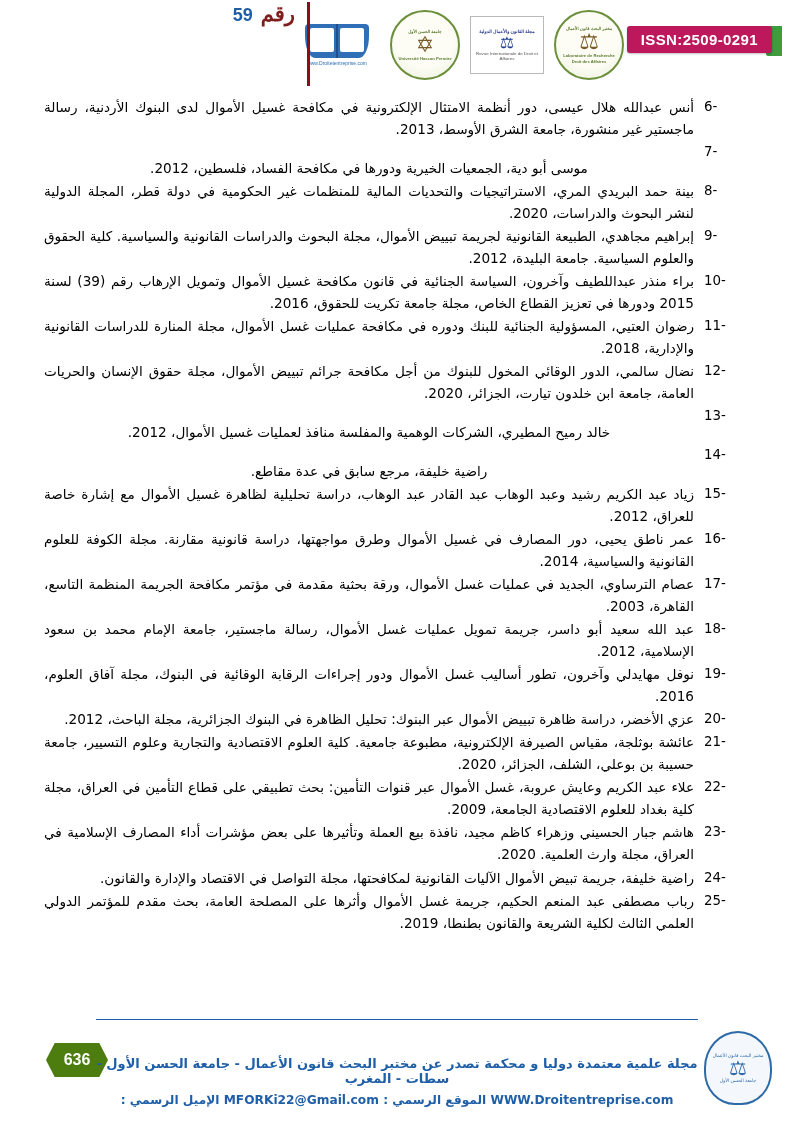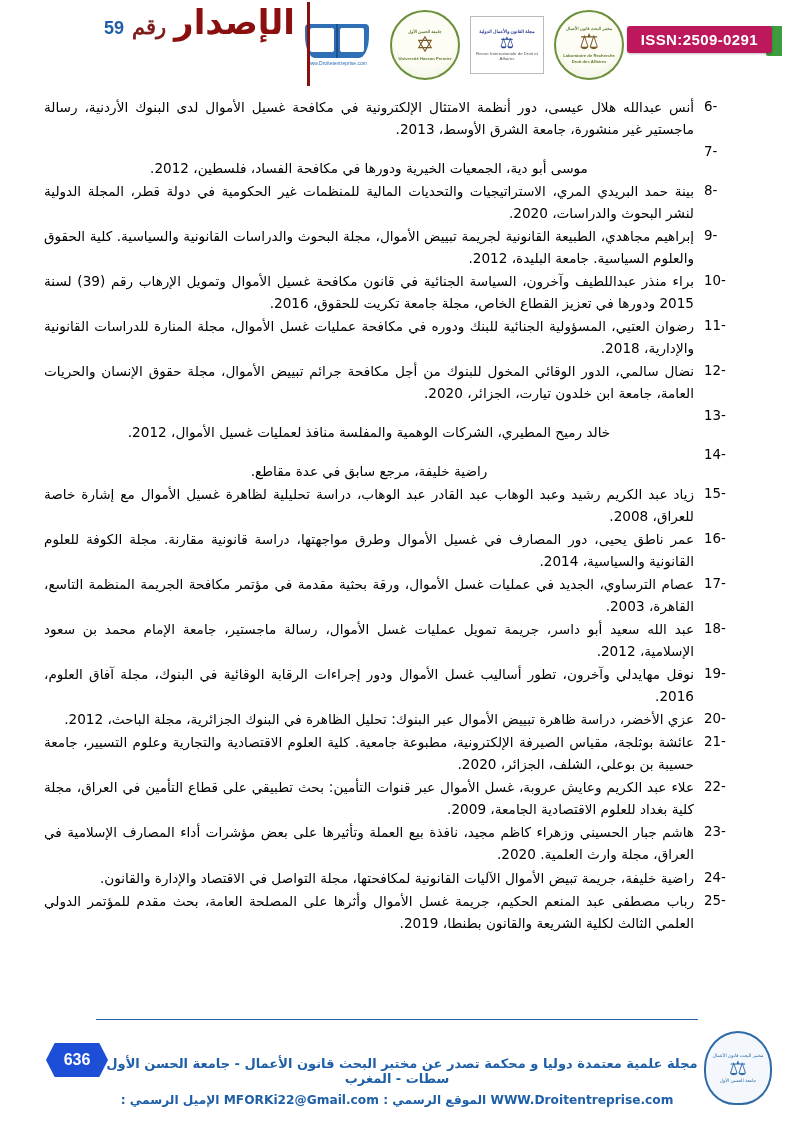--- a/index.html
+++ b/index.html
@@ -228,21 +228,21 @@
   .footer-seal .s-mark { font-size: 20px; color:#2e6aa8; line-height:1; }
   .footer-seal .s-bot { font-size: 4.6px; color:#2e6aa8; text-align:center; padding:0 3px;}
 
   .page-badge {
     position: absolute;
     bottom: 46px; left: 46px;
     width: 62px; height: 34px;
   }
   .page-badge .hex {
     position: absolute; inset: 0;
-    background: #1d4ed8;
+    background: #4d7c0f;
     clip-path: polygon(14% 0, 86% 0, 100% 50%, 86% 100%, 14% 100%, 0 50%);
     display: flex; align-items: center; justify-content: center;
   }
   .page-badge .hex span {
     color: #fff; font-size: 16px; font-weight: bold; direction: ltr;
   }
   .page-badge .ring {
     position: absolute; inset: -4px;
     border: 2px solid #c9a227;
     clip-path: polygon(14% 0, 86% 0, 100% 50%, 86% 100%, 14% 100%, 0 50%);
@@ -308,21 +308,20 @@
       </div>
 
       <div class="logo-book">
         <div class="book-shape"></div>
         <div class="book-url">www.Droitetentreprise.com</div>
       </div>
     </div>
 
     <div class="issue-box">
       <div class="issue-line1">
-        <span class="issue-word">الإصدار</span>
         <span class="issue-num-label">رقم</span>
         <span class="issue-num">59</span>
       </div>
     </div>
   </div>
 
   <div class="content">
     <div class="ref">
       <span class="num">6-</span>
       <span class="txt">أنس عبدالله هلال عيسى، دور أنظمة الامتثال الإلكترونية في مكافحة غسيل الأموال لدى البنوك الأردنية، رسالة ماجستير غير منشورة، جامعة الشرق الأوسط، 2013.</span>
@@ -354,21 +353,21 @@
     <div class="ref center">
       <span class="num">13-</span>
       <span class="txt">خالد رميح المطيري، الشركات الوهمية والمفلسة منافذ لعمليات غسيل الأموال، 2012.</span>
     </div>
     <div class="ref center">
       <span class="num">14-</span>
       <span class="txt">راضية خليفة، مرجع سابق في عدة مقاطع.</span>
     </div>
     <div class="ref">
       <span class="num">15-</span>
-      <span class="txt">زياد عبد الكريم رشيد وعبد الوهاب عبد القادر عبد الوهاب، دراسة تحليلية لظاهرة غسيل الأموال مع إشارة خاصة للعراق، 2008.</span>
+      <span class="txt">زياد عبد الكريم رشيد وعبد الوهاب عبد القادر عبد الوهاب، دراسة تحليلية لظاهرة غسيل الأموال مع إشارة خاصة للعراق، 2012.</span>
     </div>
     <div class="ref">
       <span class="num">16-</span>
       <span class="txt">عمر ناطق يحيى، دور المصارف في غسيل الأموال وطرق مواجهتها، دراسة قانونية مقارنة. مجلة الكوفة للعلوم القانونية والسياسية، 2014.</span>
     </div>
     <div class="ref">
       <span class="num">17-</span>
       <span class="txt">عصام الترساوي، الجديد في عمليات غسل الأموال، ورقة بحثية مقدمة في مؤتمر مكافحة الجريمة المنظمة التاسع، القاهرة، 2003.</span>
     </div>
     <div class="ref">

